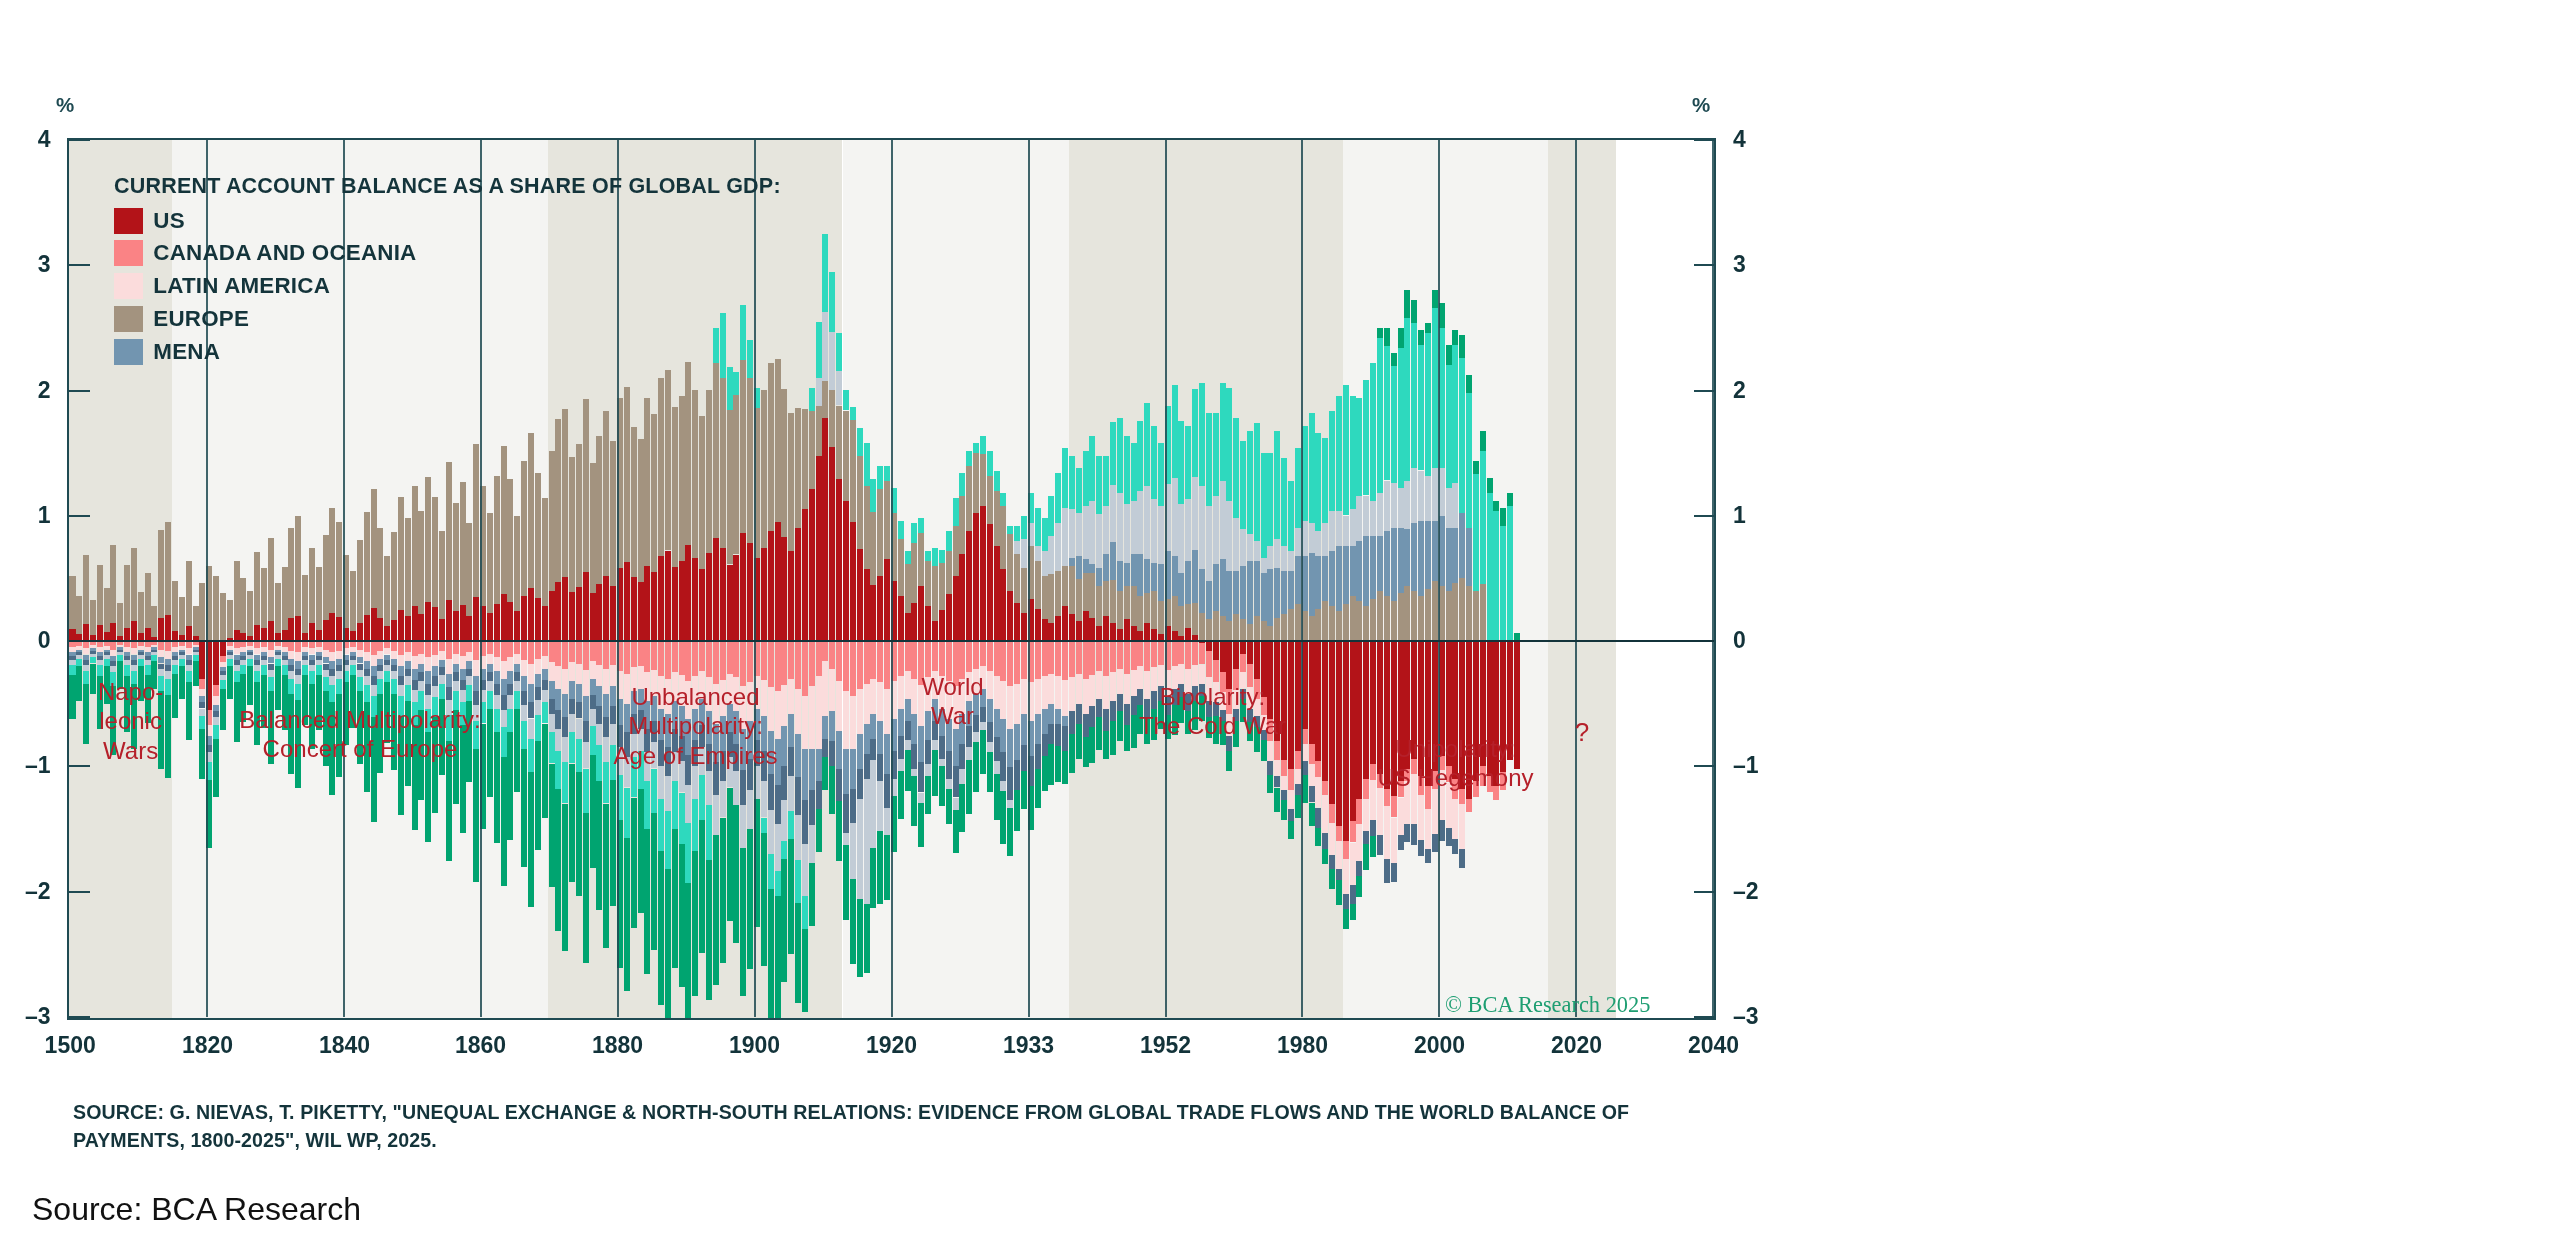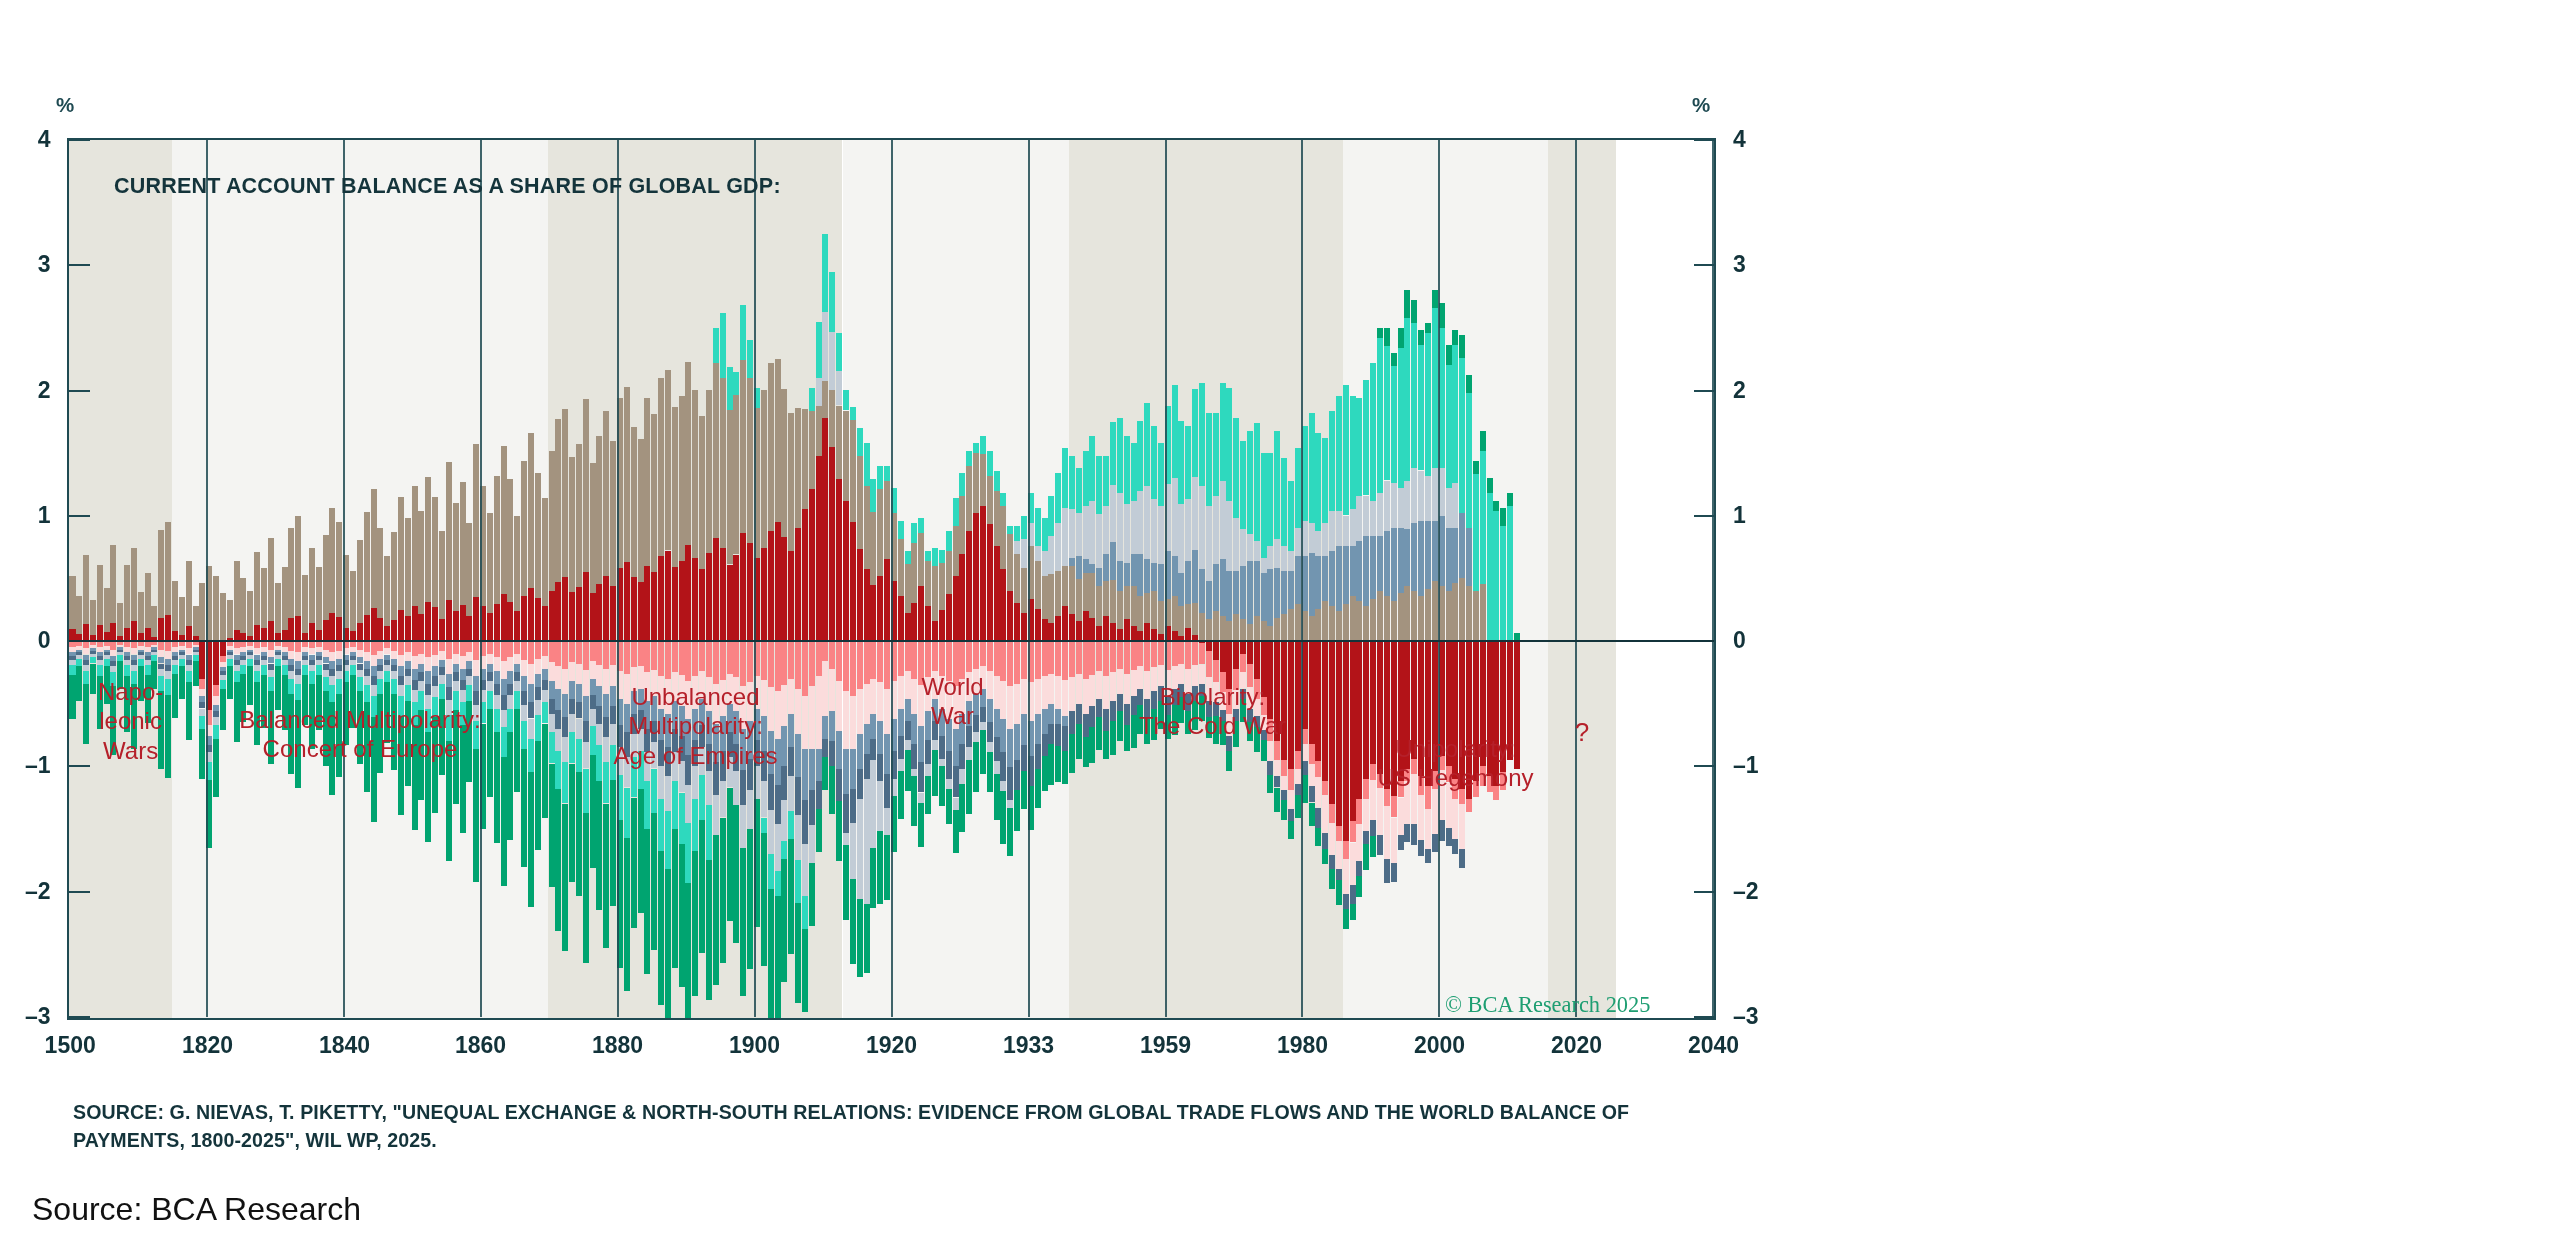--- a/index.html
+++ b/index.html
@@ -2488,30 +2488,52 @@
     </div>
   <div id="xlabels">
       <div class="xlab" style="left: 18.7px; top: 1032px;">1500</div>
       <div class="xlab" style="left: 156px; top: 1032px;">1820</div>
       <div class="xlab" style="left: 293px; top: 1032px;">1840</div>
       <div class="xlab" style="left: 429px; top: 1032px;">1860</div>
       <div class="xlab" style="left: 566px; top: 1032px;">1880</div>
       <div class="xlab" style="left: 703px; top: 1032px;">1900</div>
       <div class="xlab" style="left: 840px; top: 1032px;">1920</div>
       <div class="xlab" style="left: 977px; top: 1032px;">1933</div>
-      <div class="xlab" style="left: 1114px; top: 1032px;">1959</div>
+      <div class="xlab" style="left: 1114px; top: 1032px;">1952</div>
       <div class="xlab" style="left: 1251px; top: 1032px;">1980</div>
       <div class="xlab" style="left: 1388px; top: 1032px;">2000</div>
       <div class="xlab" style="left: 1525px; top: 1032px;">2020</div>
       <div class="xlab" style="left: 1662px; top: 1032px;">2040</div>
     </div>
 
   <div id="legend">
     <div id="legend-title">CURRENT ACCOUNT BALANCE AS A SHARE OF GLOBAL GDP:</div>
     <div id="legend-cols">
+      <div class="lgcol" id="lg-left">
+          <div class="lgitem">
+            <span class="swatch" style="background: rgb(179, 19, 24);"></span>
+            <span class="lglabel">US</span>
+          </div>
+          <div class="lgitem">
+            <span class="swatch" style="background: rgb(250, 131, 133);"></span>
+            <span class="lglabel">CANADA AND OCEANIA</span>
+          </div>
+          <div class="lgitem">
+            <span class="swatch" style="background: rgb(251, 220, 220);"></span>
+            <span class="lglabel">LATIN AMERICA</span>
+          </div>
+          <div class="lgitem">
+            <span class="swatch" style="background: rgb(163, 147, 127);"></span>
+            <span class="lglabel">EUROPE</span>
+          </div>
+          <div class="lgitem">
+            <span class="swatch" style="background: rgb(114, 149, 176);"></span>
+            <span class="lglabel">MENA</span>
+          </div>
+        </div>
     </div>
   </div>
 
   <div id="copyright">© BCΑ Research 2025</div>
   <div id="srcnote">SOURCE: G. NIEVAS, T. PIKETTY, "UNEQUAL EXCHANGE &amp; NORTH-SOUTH RELATIONS: EVIDENCE FROM GLOBAL TRADE FLOWS AND THE WORLD BALANCE OF PAYMENTS, 1800-2025", WIL WP, 2025.</div>
   <div id="footer">Source: BCA Research</div>
 
 </div>
 
 

